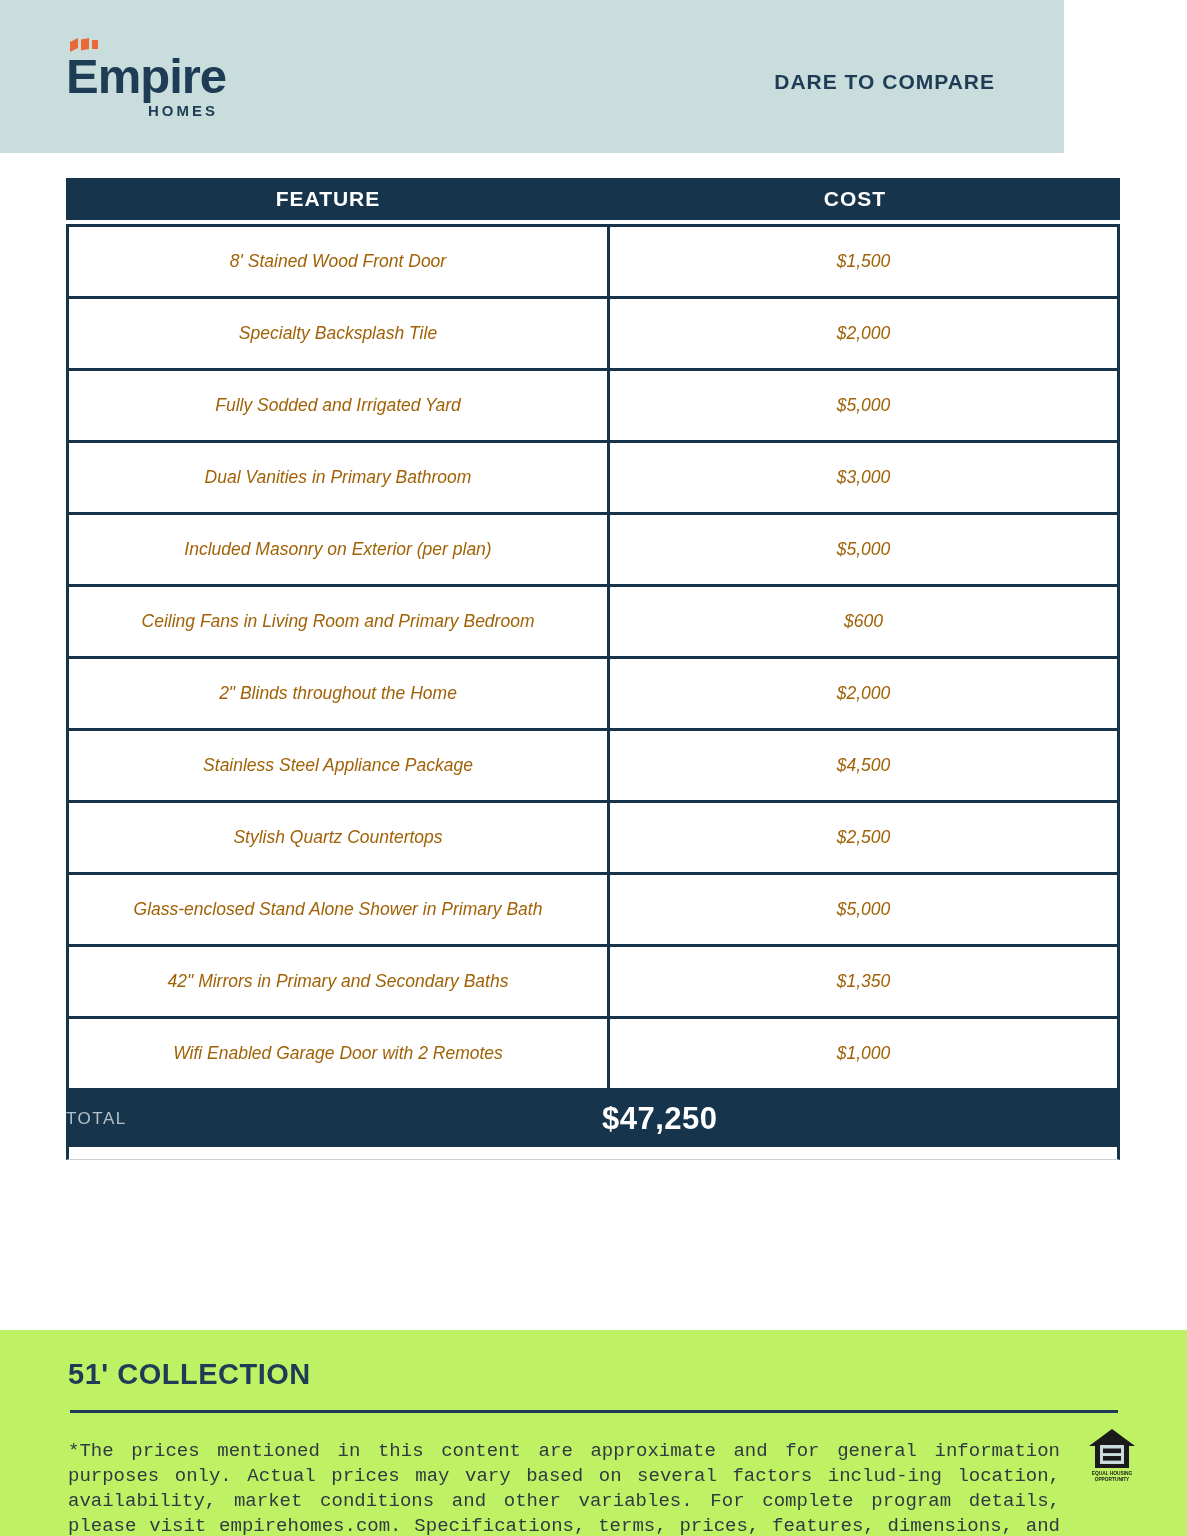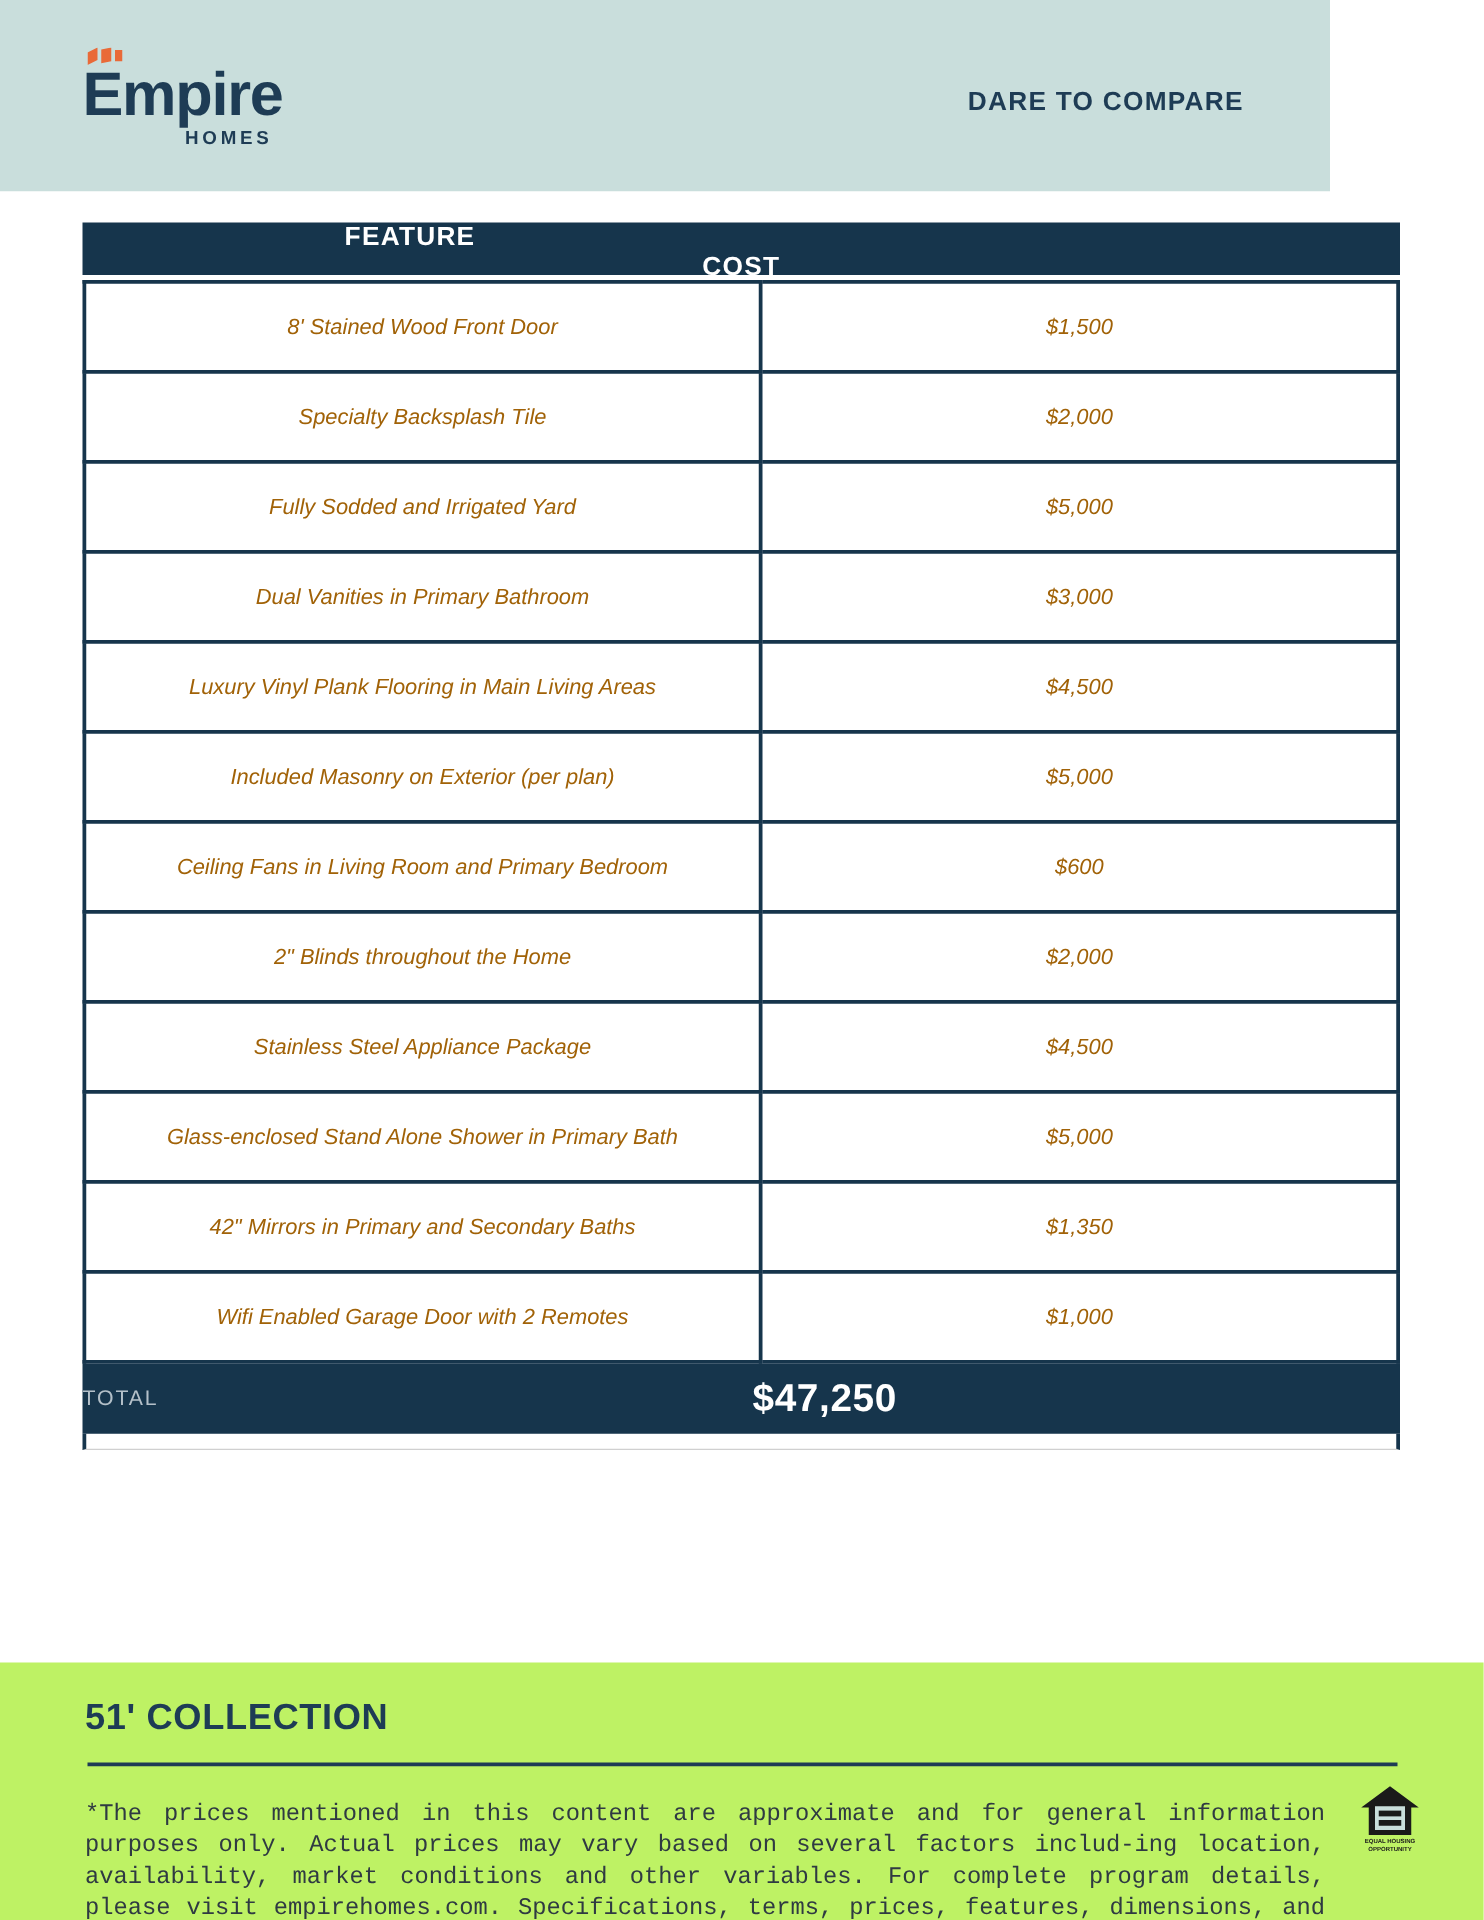--- a/index.html
+++ b/index.html
@@ -34,21 +34,20 @@
     font-size: 21px; font-weight: 600; color: #1e3c55;
     letter-spacing: 1px;
   }
 
   
   .table-wrap { position: absolute; left: 66px; top: 178px; width: 1054px; }
   .thead {
     height: 42px; background: #16354c; color: #ffffff;
     display: flex; align-items: stretch;
     margin-bottom: 4px;
-    flex-direction: column;
   }
   .th {
     display: flex; align-items: center; justify-content: center;
     font-size: 21px; font-weight: 600; letter-spacing: 1px;
   }
   .th-feature { width: 524px; }
   .th-cost { flex: 1; }
 
   table.body-table {
     width: 1054px;
@@ -149,38 +148,38 @@
         </tr>
         <tr>
           <td class="feature-cell">Fully Sodded and Irrigated Yard</td>
           <td class="cost-cell">$5,000</td>
         </tr>
         <tr>
           <td class="feature-cell">Dual Vanities in Primary Bathroom</td>
           <td class="cost-cell">$3,000</td>
         </tr>
         <tr>
-          <td class="feature-cell">Luxury Vinyl Plank Flooring in Main Living Areas</td>
-          <td class="cost-cell">$4,500</td>
-        </tr>
-        <tr>
           <td class="feature-cell">Included Masonry on Exterior (per plan)</td>
           <td class="cost-cell">$5,000</td>
         </tr>
         <tr>
           <td class="feature-cell">Ceiling Fans in Living Room and Primary Bedroom</td>
           <td class="cost-cell">$600</td>
         </tr>
         <tr>
           <td class="feature-cell">2" Blinds throughout the Home</td>
           <td class="cost-cell">$2,000</td>
         </tr>
         <tr>
           <td class="feature-cell">Stainless Steel Appliance Package</td>
           <td class="cost-cell">$4,500</td>
+        </tr>
+        <tr>
+          <td class="feature-cell">Stylish Quartz Countertops</td>
+          <td class="cost-cell">$2,500</td>
         </tr>
         <tr>
           <td class="feature-cell">Glass-enclosed Stand Alone Shower in Primary Bath</td>
           <td class="cost-cell">$5,000</td>
         </tr>
         <tr>
           <td class="feature-cell">42" Mirrors in Primary and Secondary Baths</td>
           <td class="cost-cell">$1,350</td>
         </tr>
         <tr>

